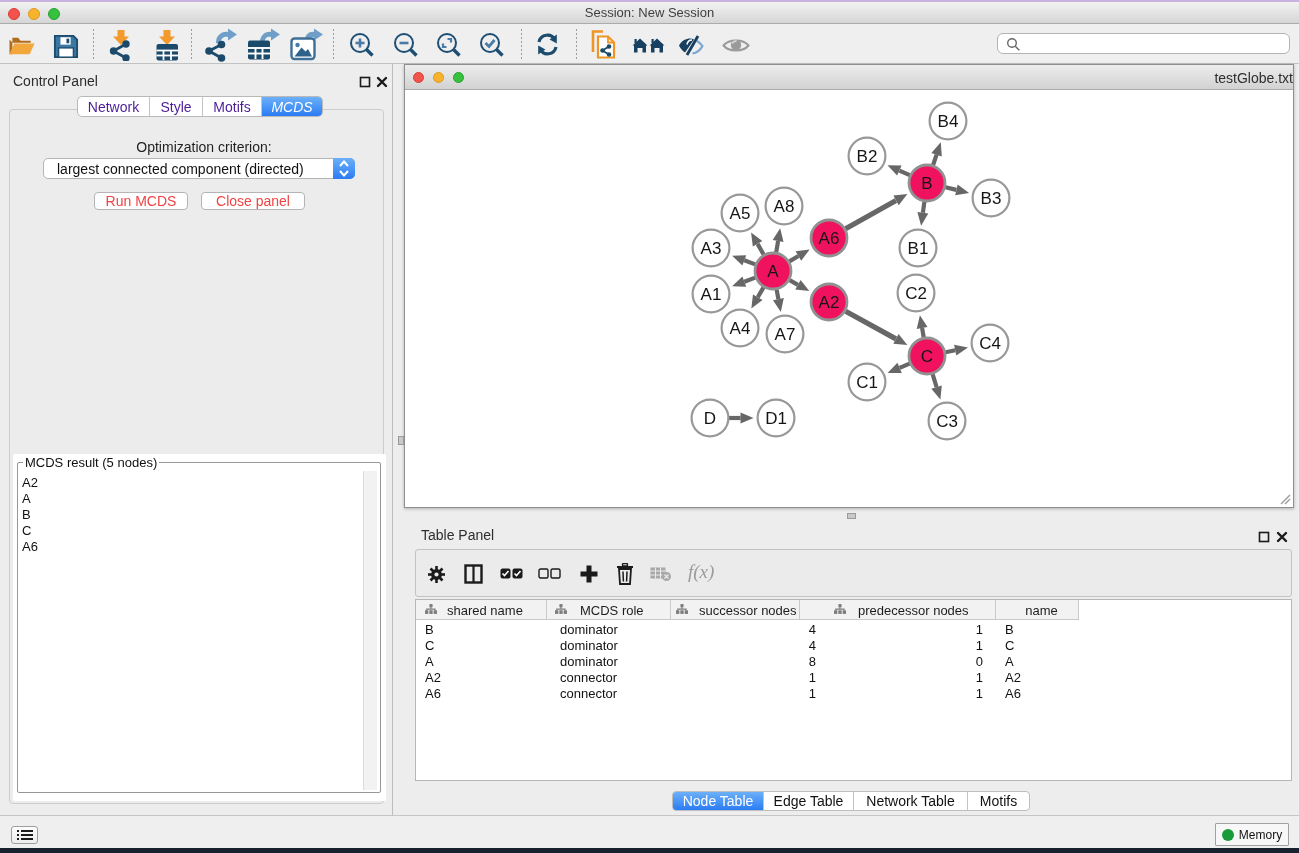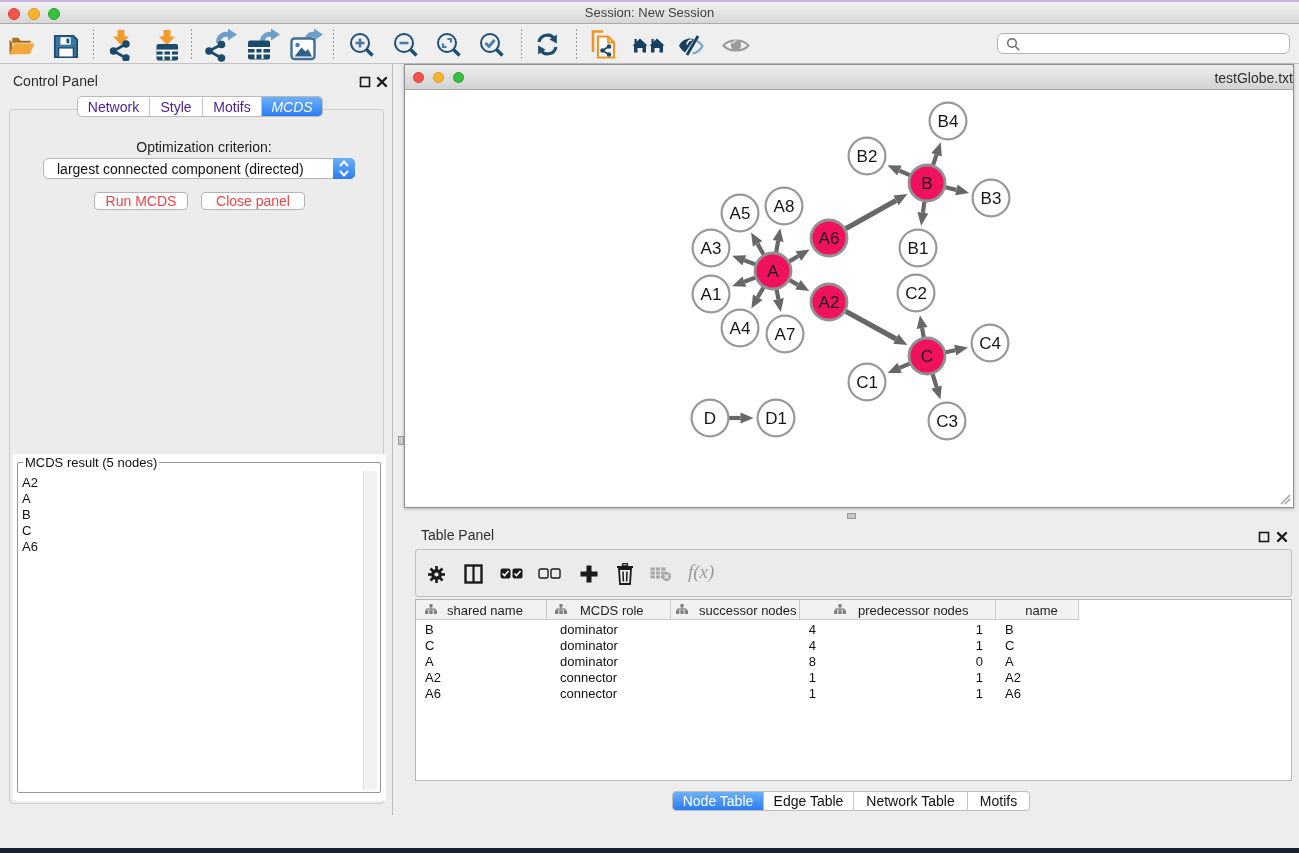--- a/index.html
+++ b/index.html
@@ -493,13 +493,31 @@
   <symbol id="tree" viewBox="0 0 12.2 10">
         <use href="#treedef"></use>
       </symbol>
 </svg>
 <div id="tp-tabs">
   <div class="seg sel" style="width:91px">Node Table</div>
   <div class="seg" style="width:90px">Edge Table</div>
   <div class="seg" style="width:114px">Network Table</div>
   <div class="seg" style="width:61px">Motifs</div>
 </div>
+<div id="statusbar">
+  <div id="stbtn">
+    <svg width="16" height="12" style="position:absolute;left:5px;top:2px" viewBox="0 0 16 12">
+      <g fill="#1b1b1b">
+        <rect x="0" y="1" width="2" height="2"></rect>
+            <rect x="4" y="1" width="12" height="2"></rect>
+        <rect x="0" y="5" width="2" height="2"></rect>
+            <rect x="4" y="5" width="12" height="2"></rect>
+        <rect x="0" y="9" width="2" height="2"></rect>
+            <rect x="4" y="9" width="12" height="2"></rect>
+      </g>
+    </svg>
+  </div>
+  <div id="membtn">
+        <span class="dot"></span>
+        <span>Memory</span>
+      </div>
+</div>
 </div>
 
 </body></html>

